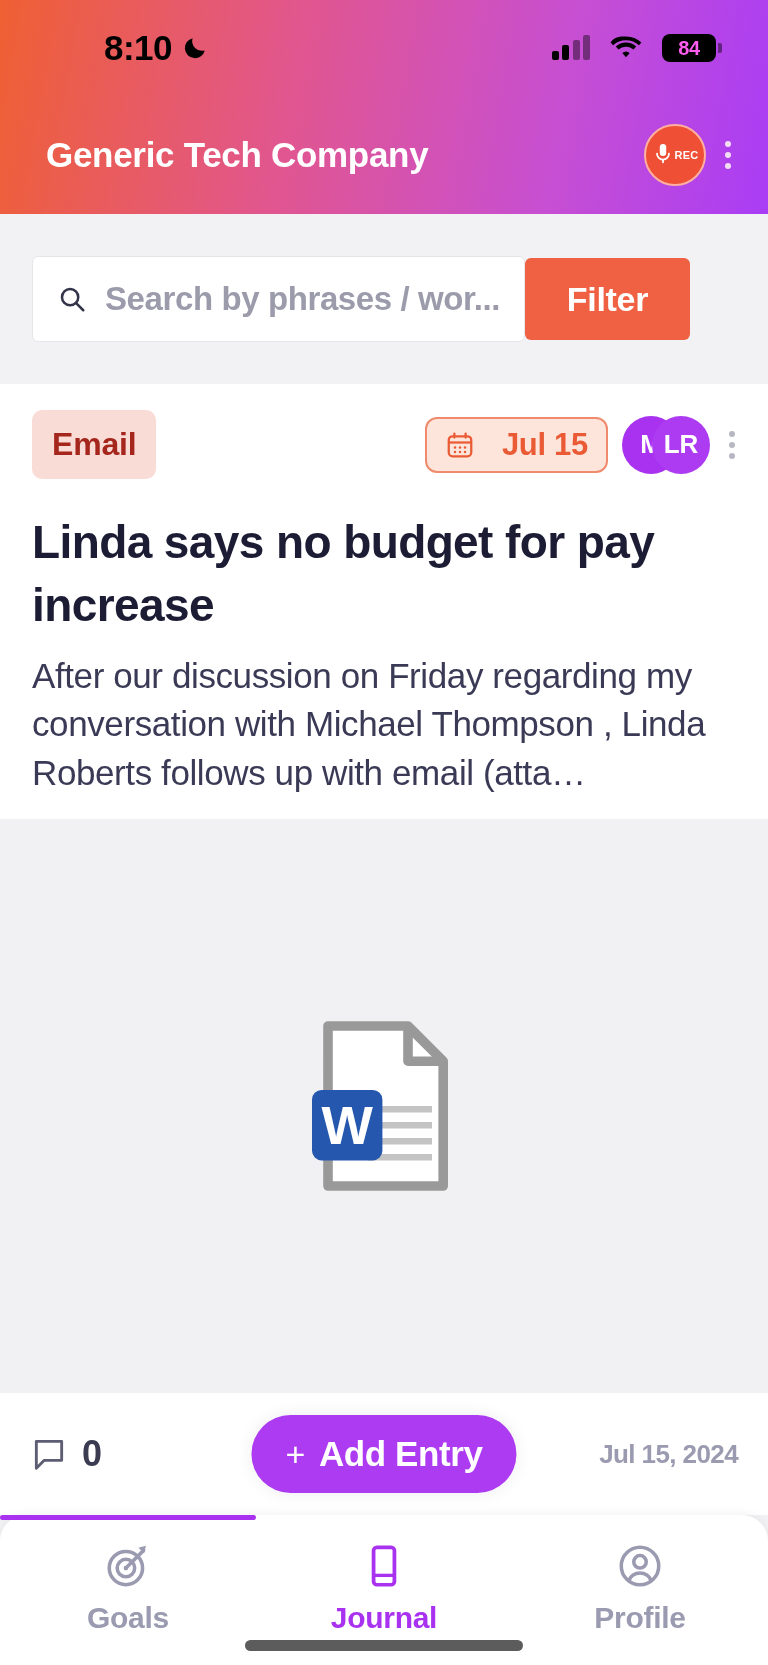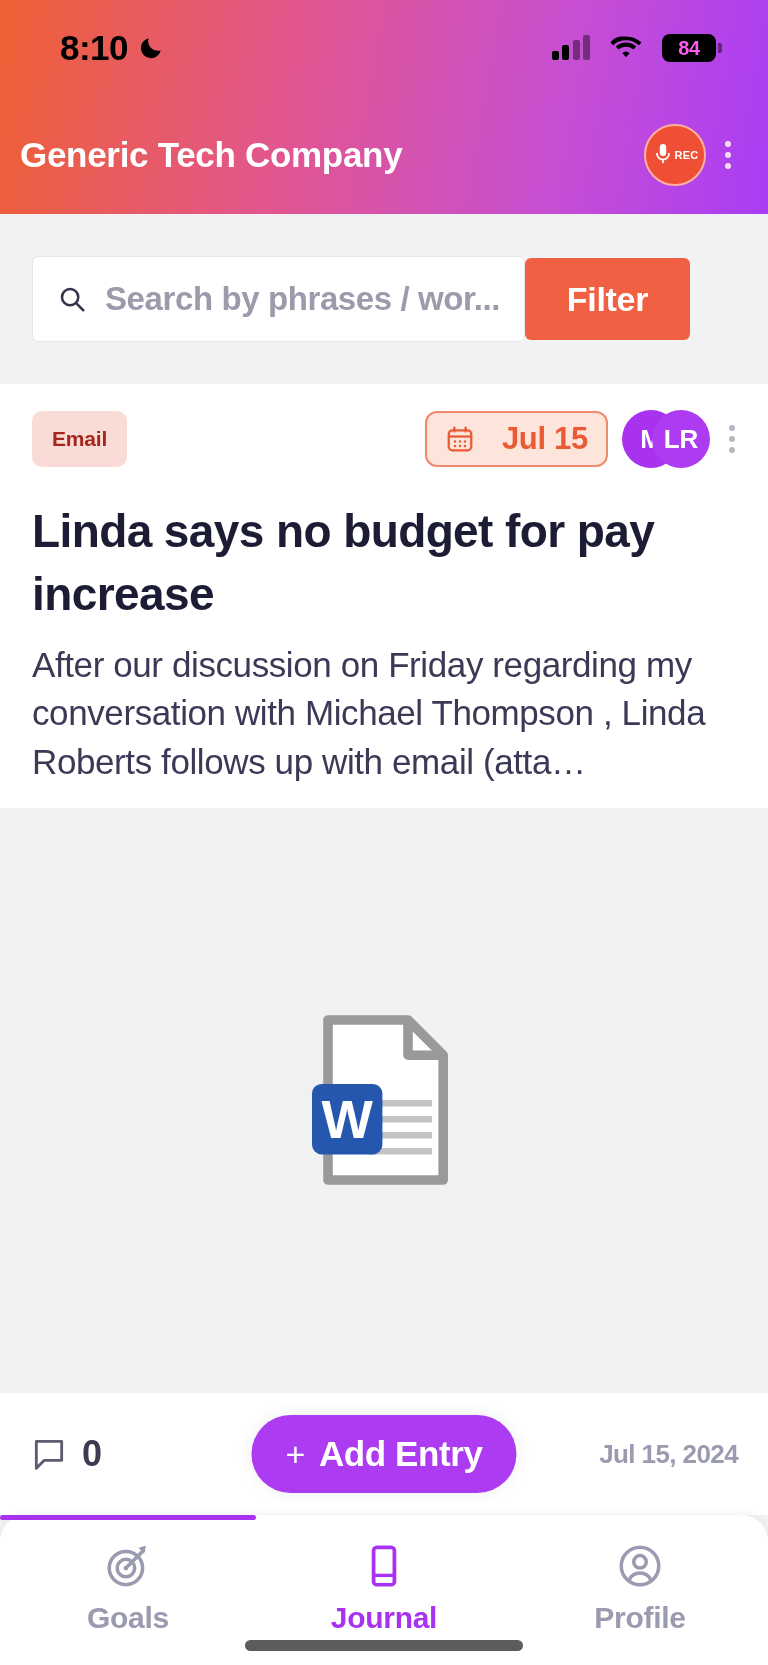--- a/index.html
+++ b/index.html
@@ -21,21 +21,21 @@
     background: linear-gradient(100deg, #ef6033 0%, #e1568f 38%, #c74fd2 72%, #a93df5 100%);
     height: 214px;
     flex: 0 0 214px;
     position: relative;
   }
   .status-bar {
     height: 96px;
     display: flex; align-items: center; justify-content: space-between;
     padding: 0 52px 0 60px;
   }
-  .status-left { display: flex; align-items: center; gap: 10px; }
+  .status-left { display: flex; align-items: center; gap: 10px; margin-left: 44px; }
   .status-time {
     font-size: 35px; font-weight: 700; color: #000; letter-spacing: -0.5px;
   }
   .moon-icon { width: 26px; height: 26px; position: relative; display:block; }
   .status-right { display: flex; align-items: center; gap: 19px; }
   .signal-bars { display: flex; align-items: flex-end; gap: 3.5px; height: 24px; }
   .signal-bars i { display:block; width: 7px; border-radius: 2px; background:#000; }
   .signal-bars i:nth-child(1){ height: 9px; }
   .signal-bars i:nth-child(2){ height: 15px; }
   .signal-bars i:nth-child(3){ height: 20px; opacity:.42; }
@@ -47,21 +47,21 @@
   }
   .battery::after{
     content:""; position:absolute; right:-6px; top:9px; width:4px; height:10px;
     background:#000; opacity:.45; border-radius:0 2px 2px 0;
   }
   .battery span { color: #ff5cf0; font-size: 20px; font-weight: 700; letter-spacing:-0.3px;}
 
   .app-bar {
     height: 118px;
     display: flex; align-items: center; justify-content: space-between;
-    padding: 0 36px 0 20px;
+    padding: 0 36px 0 46px;
     text-align: right;
   }
   .app-title { color:#fff; font-size: 35px; font-weight: 700; letter-spacing:-0.3px; }
   .app-bar-right { display:flex; align-items:center; gap: 18px; }
   .rec-button {
     width: 62px; height: 62px; border-radius: 50%;
     background: #ee4f35; border: 2.5px solid #ffb0a0;
     display:flex; flex-direction:row; align-items:center; justify-content:center;
     gap: 1px;
   }
@@ -94,21 +94,21 @@
   
   .card {
     background:#fff; flex: 1 1 auto; display:flex; flex-direction:column;
     overflow:hidden;
   }
   .card-top {
     padding: 26px 32px 0 32px;
   }
   .card-meta { display:flex; align-items:center; }
   .tag {
-    background:#fadcd6; color:#a5261c; font-size: 21px; font-weight:700;
+    background:#fadcd6; color:#a5261c; font-size: 32px; font-weight:700;
     padding: 16px 20px; border-radius: 10px; letter-spacing:-0.2px;
   }
   .meta-right { margin-left:auto; display:flex; align-items:center; gap: 14px; }
   .date-chip {
     border: 2px solid #ef8b6c; background:#fde5dc; border-radius: 12px;
     display:flex; align-items:center; gap: 27px; padding: 8px 18px;
   }
   .date-chip span { color:#ea5b35; font-size: 31px; font-weight:700; letter-spacing:-0.3px;}
   .avatars { display:flex; align-items:center; position:relative; }
   .avatar {

